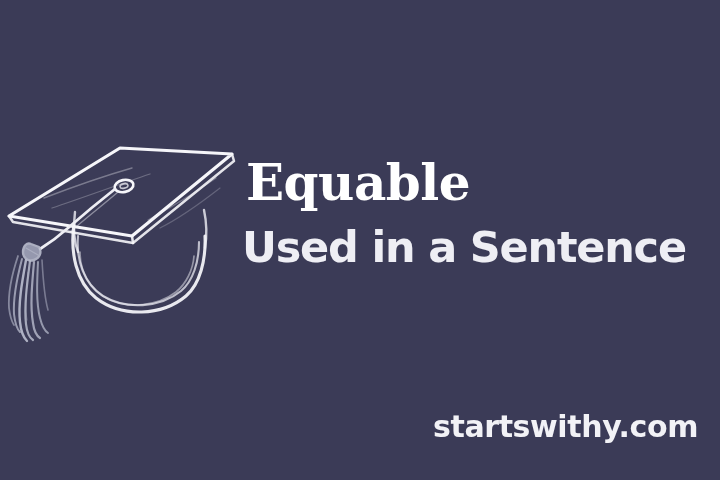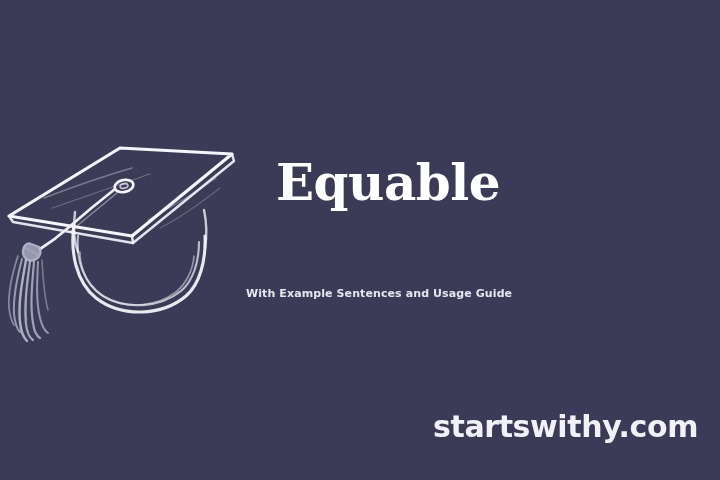--- a/index.html
+++ b/index.html
@@ -39,21 +39,20 @@
     position: absolute;
     left: 246px;
     top: 158px;
     font-family: "DejaVu Serif", "Liberation Serif", serif;
     font-weight: 700;
     font-size: 50px;
     line-height: 1;
     letter-spacing: -0.5px;
     color: #ffffff;
     white-space: nowrap;
-    margin-left: 30px;
   }
 
   .headline {
     position: absolute;
     left: 242px;
     top: 226px;
     font-family: "DejaVu Sans", "Liberation Sans", sans-serif;
     font-weight: 700;
     font-size: 43px;
     line-height: 1;
@@ -144,18 +143,18 @@
         <path d="M22 127 C17 146 13 166 14 182 C15 191 17 197 20 200" stroke-width="2" opacity="0.75"></path>
         <path d="M18 124 C12 142 8 160 9 176 C10 184 12 190 14 193" stroke-width="1.8" opacity="0.6"></path>
         <path d="M42 128 C43 146 44 164 48 178" stroke-width="1.6" opacity="0.5"></path>
         <path d="M28 140 C26 160 25 176 27 188" stroke-width="1.1" opacity="0.4"></path>
       </g>
     </svg>
   </div>
 
   <div class="word-mark">Equable</div>
 
+  <div class="headline">Used in a Sentence</div>
 
-  <div class="tagline">With Example Sentences and Usage Guide</div>
 
   <div class="site-domain">startswithy.com</div>
 
 </div>
 
 </body></html>

